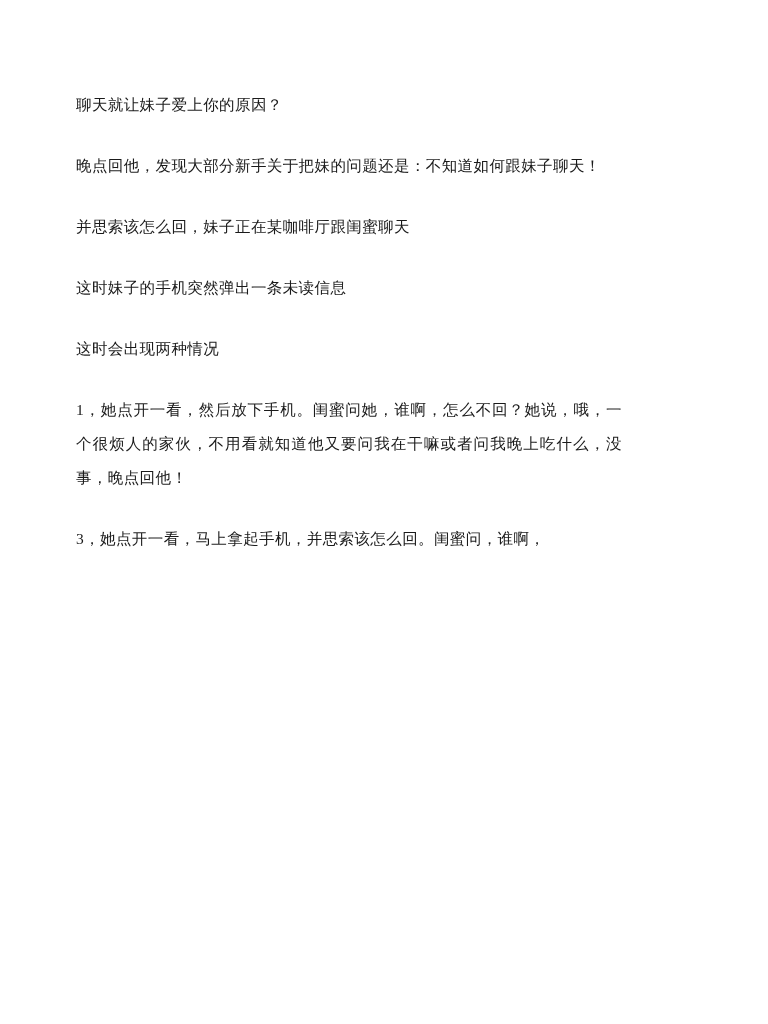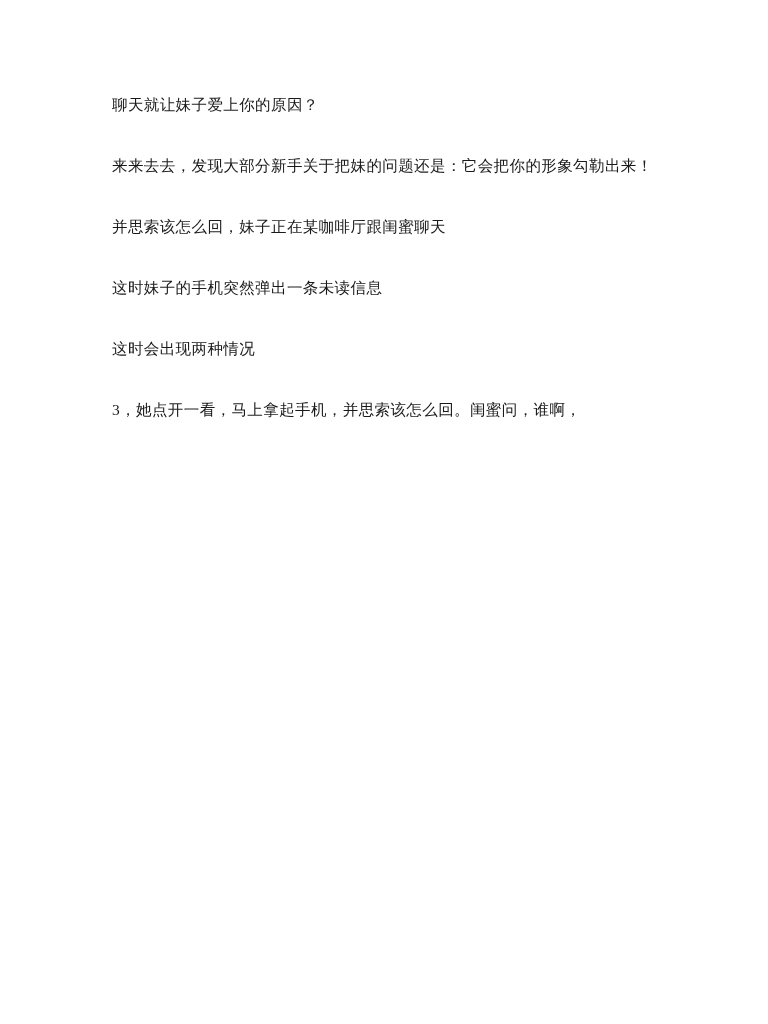--- a/index.html
+++ b/index.html
@@ -13,21 +13,21 @@
     font-family: "Liberation Serif", "DejaVu Serif", serif;
     color: #000000;
     overflow: hidden;
   }
   .page {
     position: relative;
     width: 768px;
     height: 1024px;
     background: #ffffff;
     box-sizing: border-box;
-    padding: 88px 112px 0 112px;
+    padding: 88px 112px 0 76px;
   }
   .doc-body {
     width: 546px;
   }
   .para {
     font-size: 15.5px;
     line-height: 34px;
     letter-spacing: 0.4px;
     text-align: justify;
     text-justify: inter-ideograph;
@@ -39,19 +39,20 @@
   .para:last-child {
     margin-bottom: 0;
   }
 </style>
 </head>
 <body>
 
 <div class="page">
   <div class="doc-body">
     <p class="para">聊天就让妹子爱上你的原因？</p>
-    <p class="para">来来去去，发现大部分新手关于把妹的问题还是：它会把你的形象勾勒出来！</p>
+    <p class="para">晚点回他，发现大部分新手关于把妹的问题还是：不知道如何跟妹子聊天！</p>
     <p class="para">并思索该怎么回，妹子正在某咖啡厅跟闺蜜聊天</p>
     <p class="para">这时妹子的手机突然弹出一条未读信息</p>
     <p class="para">这时会出现两种情况</p>
+    <p class="para">1，她点开一看，然后放下手机。闺蜜问她，谁啊，怎么不回？她说，哦，一个很烦人的家伙，不用看就知道他又要问我在干嘛或者问我晚上吃什么，没事，晚点回他！</p>
     <p class="para">3，她点开一看，马上拿起手机，并思索该怎么回。闺蜜问，谁啊，</p>
   </div>
 </div>
 
 </body></html>

